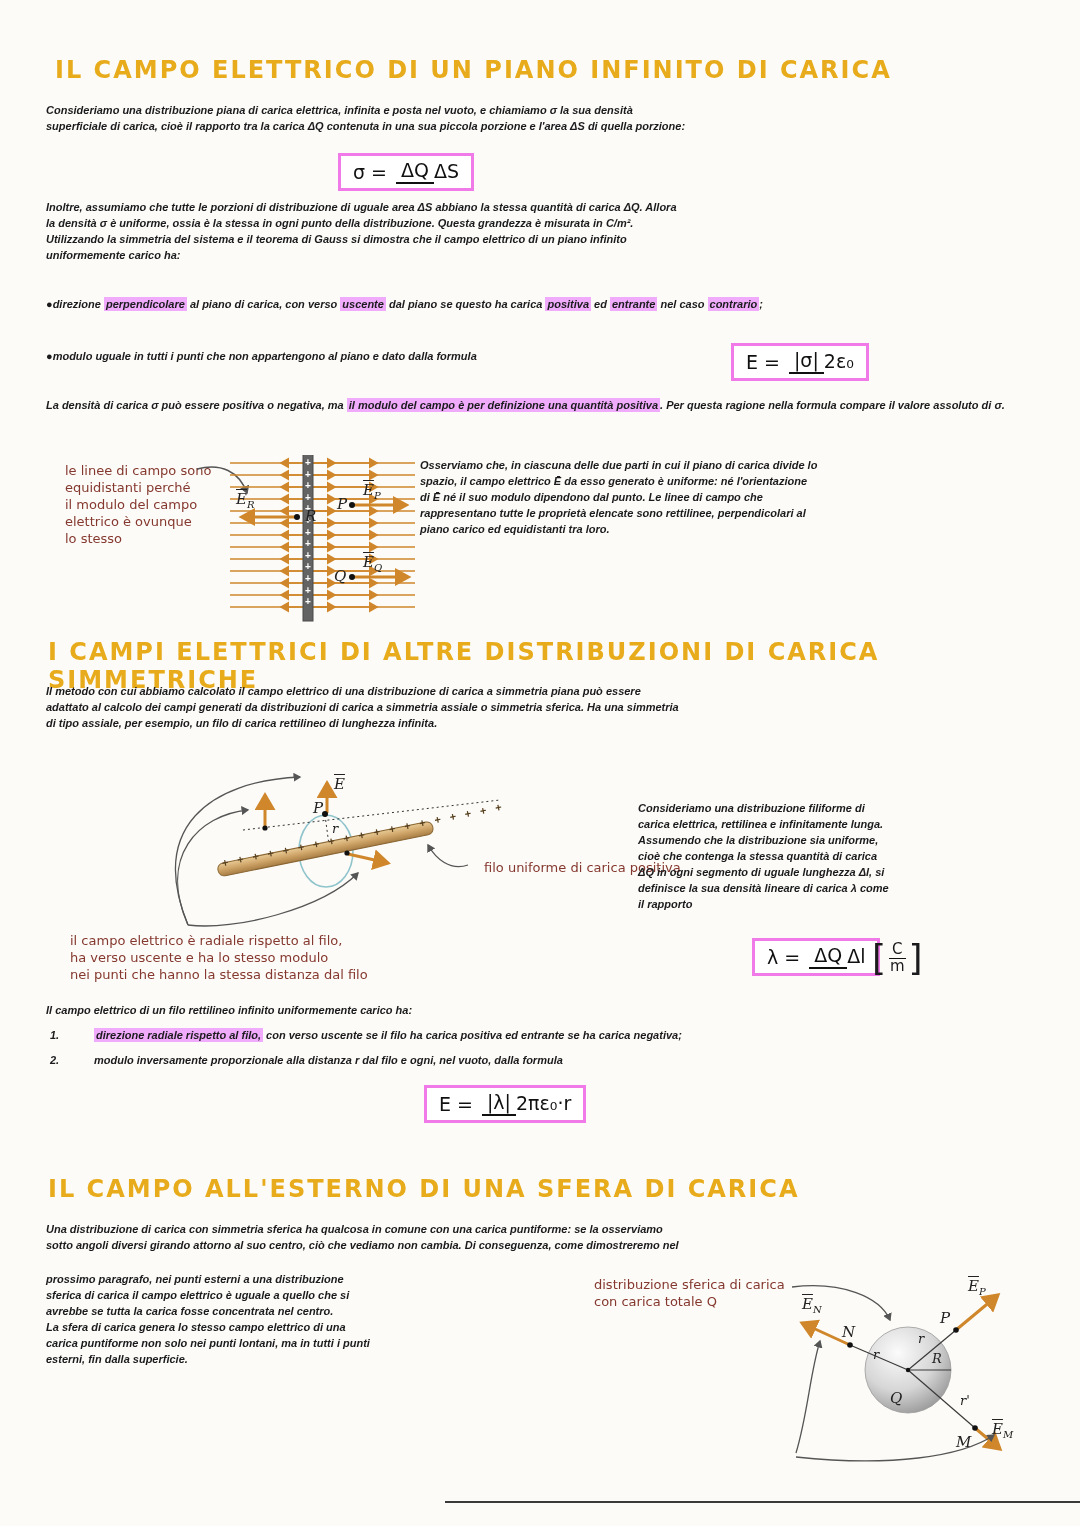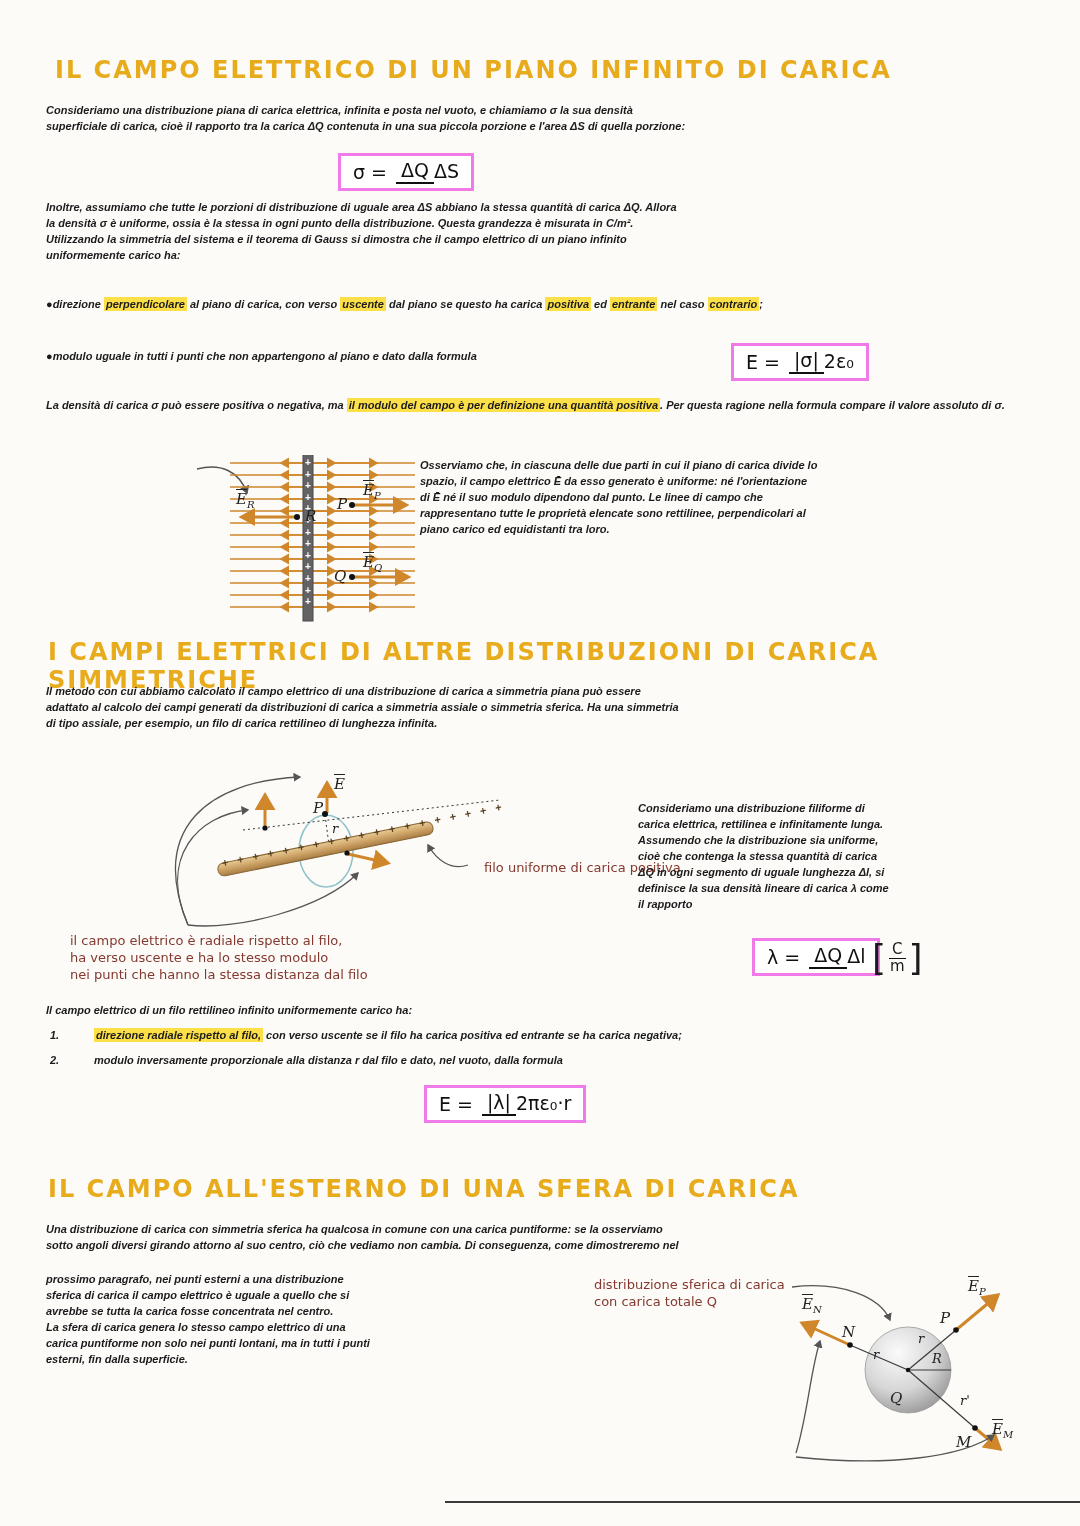--- a/index.html
+++ b/index.html
@@ -1,21 +1,21 @@
 <!DOCTYPE html>
 <html><head>
 <meta charset="utf-8">
 <style>
   html,body{margin:0;padding:0;}
   body{width:1080px;height:1526px;position:relative;background:#fcfbf7;
        font-family:"Liberation Sans",sans-serif;overflow:hidden;color:#1b1b1d;}
   .abs{position:absolute;}
   .btxt{font-style:italic;font-weight:bold;font-size:11px;line-height:1.45;color:#1b1b1d;white-space:pre-line;}
   .htitle{font-family:"DejaVu Sans",sans-serif;font-weight:bold;color:#e7ab1b;letter-spacing:2px;}
-  .hl-seg .hl{background:#fde047;padding:1px 2px;}
+  .hl-seg .hl{background:#f0abfc;padding:1px 2px;}
   .fbox{border:3px solid #f07be8;background:#fff;display:inline-flex;align-items:center;gap:9px;
         padding:4px 12px;font-family:"DejaVu Sans",sans-serif;font-size:19px;font-weight:500;color:#101010;}
   .frac{display:inline-flex;flex-direction:row;align-items:center;line-height:1.15;}
   .frac .fnum{border-bottom:2px solid #101010;padding:0 5px;}
   .maroon{color:#85382f;font-size:13px;line-height:1.3;white-space:pre-line;font-family:"DejaVu Sans",sans-serif;}
   .vlab{font-family:"DejaVu Serif",serif;font-style:italic;font-size:15px;color:#222;}
   .vlab .bar{text-decoration:overline;}
   .vlab sub{font-size:10px;}
   .ptlab{font-family:"DejaVu Serif",serif;font-style:italic;font-size:15px;color:#222;}
   .pluscol{color:#fff;font-weight:bold;font-size:10px;line-height:11.6px;white-space:pre-line;text-align:center;}
@@ -52,20 +52,25 @@
   <span>E =</span>
   <span class="frac">
       <span class="fnum">|σ|</span>
       <span>2ε₀</span>
     </span>
 </div>
 
 <div class="abs btxt hl-seg" style="left:46px;top:398px;width:1005px;white-space:normal;"><span>La densità di carica σ può essere positiva o negativa, ma </span><span class="hl">il modulo del campo è per definizione una quantità positiva</span><span>. Per questa ragione nella formula  compare il valore assoluto di σ.</span></div>
 
 <div class="abs" style="left:0;top:455px;width:1080px;height:175px;">
+  <div class="abs maroon" style="left:65px;top:8px;">le linee di campo sono
+equidistanti perché
+il modulo del campo
+elettrico è ovunque
+lo stesso</div>
   <svg class="abs" style="left:195px;top:6px;" width="60" height="42">
     <defs>
         <marker id="gar1" markerWidth="7" markerHeight="7" refX="5" refY="3.5" orient="auto">
           <path d="M0,0L6,3.5L0,7Z" fill="#555"></path>
         </marker>
       </defs>
     <path d="M2,8 C 26,2 44,10 52,32" stroke="#555" stroke-width="1.4" fill="none" marker-end="url(#gar1)"></path>
   </svg>
 
   <svg class="abs" style="left:225px;top:0;" width="200" height="168">
@@ -261,21 +266,21 @@
   <span class="bracket">]</span>
 </div>
 
 <div class="abs btxt" style="left:46px;top:1003px;width:1000px;">Il campo elettrico di un filo rettilineo infinito uniformemente carico ha:</div>
 <div class="abs listrow btxt hl-seg" style="left:50px;top:1028px;width:1000px;white-space:normal;">
   <span class="listnum">1.</span>
   <span><span class="hl">direzione radiale rispetto al filo,</span><span> con verso uscente se il filo ha carica positiva ed entrante se ha carica negativa;</span></span>
 </div>
 <div class="abs listrow btxt hl-seg" style="left:50px;top:1053px;width:1000px;white-space:normal;">
   <span class="listnum">2.</span>
-  <span><span>modulo inversamente proporzionale alla distanza r dal filo e dato, nel vuoto, dalla formula</span></span>
+  <span><span>modulo inversamente proporzionale alla distanza r dal filo e ogni, nel vuoto, dalla formula</span></span>
 </div>
 
 <div class="abs fbox" style="left:424px;top:1085px;">
   <span>E =</span>
   <span class="frac">
       <span class="fnum">|λ|</span>
       <span>2πε₀·r</span>
     </span>
 </div>
 

